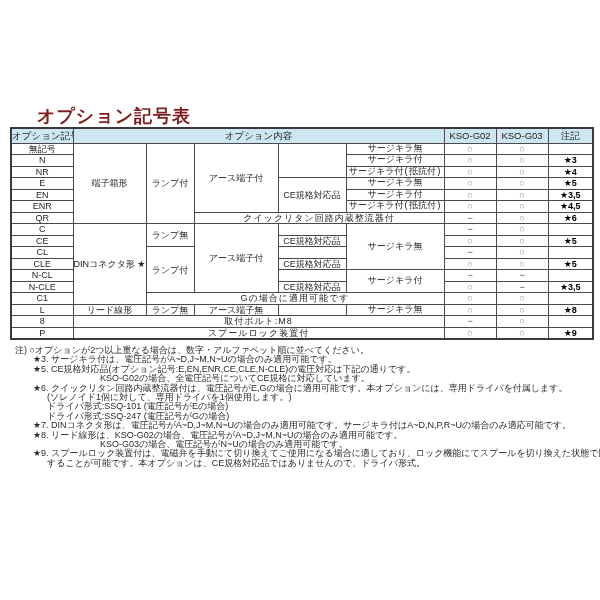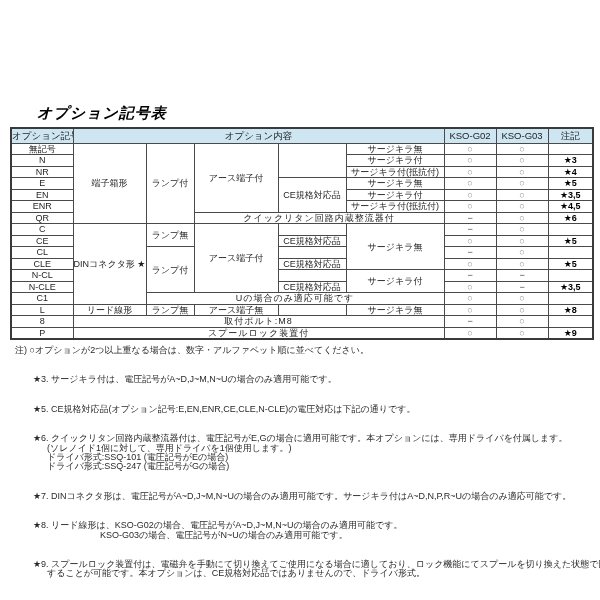--- a/index.html
+++ b/index.html
@@ -6,23 +6,22 @@
   .page{
     position:relative;
     width:600px;height:600px;
     background:#ffffff;
     font-family:"Liberation Sans","DejaVu Sans",sans-serif;
     color:#1e1e1e;
     overflow:hidden;
   }
   .title{
     position:absolute;left:37px;top:104px;
-    font-size:15px;font-weight:bold;color:#000000;
+    font-size:18px;font-weight:bold;color:#7f1d1d;
     letter-spacing:1px;
-    font-style:italic;
   }
   table.opt{
     position:absolute;left:10px;top:127px;
     width:582px;
     border-collapse:collapse;
     table-layout:fixed;
     border:2px solid #3a3a3a;
   }
   table.opt th, table.opt td{
     border:1px solid #4a4a4a;
@@ -37,32 +36,32 @@
   table.opt thead tr{height:15px;}
   table.opt thead th{
     background:#cde6f2;
     font-weight:normal;
     font-size:9.5px;
     color:#222;
   }
   table.opt tbody tr{height:11.5px;margin-top:24px;}
   td.sym{font-size:9px;}
   td.grp{white-space:pre-line;line-height:10px;}
-  td.surge{text-align:left;padding-left:4px;}
+  td.surge{text-align:left;padding-left:4px;font-family:Liberation Mono, monospace;}
   td.merged{text-align:center;letter-spacing:1px;}
   td.mk{color:#8f8f8f;font-size:10px;line-height:10px;}
   td.mkd{color:#3c3c3c;font-size:9px;}
   td.note{font-weight:bold;font-size:8.5px;color:#000;}
   .notes{
     position:absolute;left:15px;top:346px;width:582px;
     font-size:9px;line-height:9.4px;color:#2a2a2a;
   }
   .nl{white-space:nowrap;}
   .nl.i0{padding-left:0;}
-  .nl.i1{padding-left:18px;margin-top:20px;}
+  .nl.i1{padding-left:18px;}
   .nl.i2{padding-left:32px;}
   .nl.i3{padding-left:85px;}
 </style>
 </head>
 <body>
 
 <div class="page">
 
   <div class="title">オプション記号表</div>
 
@@ -186,21 +185,21 @@
         </tr>
         <tr>
           <td class="sym">N-CLE</td>
           <td class="grp">CE規格対応品</td>
           <td class="mk">○</td>
           <td class="mkd">−</td>
           <td class="note">★3,5</td>
         </tr>
         <tr>
           <td class="sym">C1</td>
-          <td colspan="4" class="merged">Uの場合のみ適応可能です</td>
+          <td colspan="4" class="merged">Gの場合に適用可能です</td>
           <td class="mk">○</td>
           <td class="mk">○</td>
           <td class="note"></td>
         </tr>
         <tr>
           <td class="sym">L</td>
           <td class="grp">リード線形</td>
           <td class="grp">ランプ無</td>
           <td class="grp">アース端子無</td>
           <td class="grp"></td>
@@ -223,20 +222,21 @@
           <td class="mk">○</td>
           <td class="note">★9</td>
         </tr>
       </tbody>
   </table>
 
   <div class="notes" id="notes-block">
       <div class="nl i0">注) ○オプションが2つ以上重なる場合は、数字・アルファベット順に並べてください。</div>
       <div class="nl i1">★3. サージキラ付は、電圧記号がA~D,J~M,N~Uの場合のみ適用可能です。</div>
       <div class="nl i1">★5. CE規格対応品(オプション記号:E,EN,ENR,CE,CLE,N-CLE)の電圧対応は下記の通りです。</div>
+      <div class="nl i3">KSO-G02の場合、全電圧記号についてCE規格に対応しています。</div>
       <div class="nl i1">★6. クイックリタン回路内蔵整流器付は、電圧記号がE,Gの場合に適用可能です。本オプションには、専用ドライバを付属します。</div>
       <div class="nl i2">(ソレノイド1個に対して、専用ドライバを1個使用します。)</div>
       <div class="nl i2">ドライバ形式:SSQ-101 (電圧記号がEの場合)</div>
       <div class="nl i2">ドライバ形式:SSQ-247 (電圧記号がGの場合)</div>
       <div class="nl i1">★7. DINコネクタ形は、電圧記号がA~D,J~M,N~Uの場合のみ適用可能です。サージキラ付はA~D,N,P,R~Uの場合のみ適応可能です。</div>
       <div class="nl i1">★8. リード線形は、KSO-G02の場合、電圧記号がA~D,J~M,N~Uの場合のみ適用可能です。</div>
       <div class="nl i3">KSO-G03の場合、電圧記号がN~Uの場合のみ適用可能です。</div>
       <div class="nl i1">★9. スプールロック装置付は、電磁弁を手動にて切り換えてご使用になる場合に適しており、ロック機能にてスプールを切り換えた状態で固定</div>
       <div class="nl i2">することが可能です。本オプションは、CE規格対応品ではありませんので、ドライバ形式。</div>
     </div>

